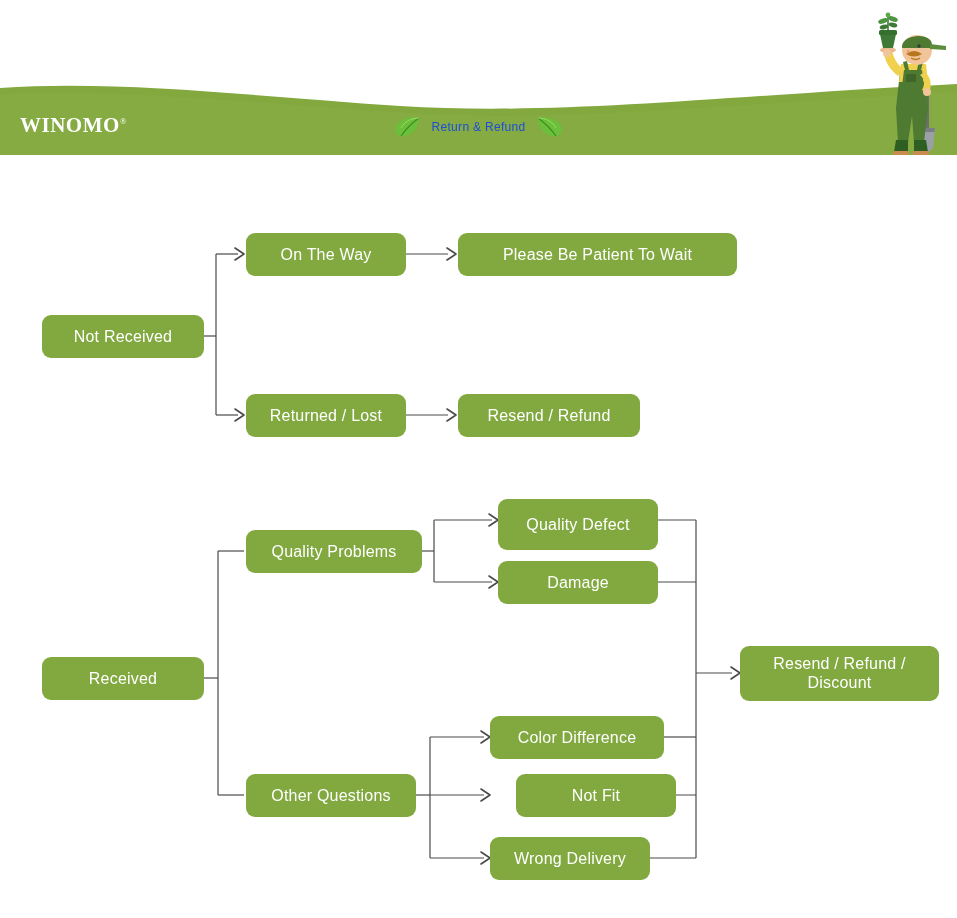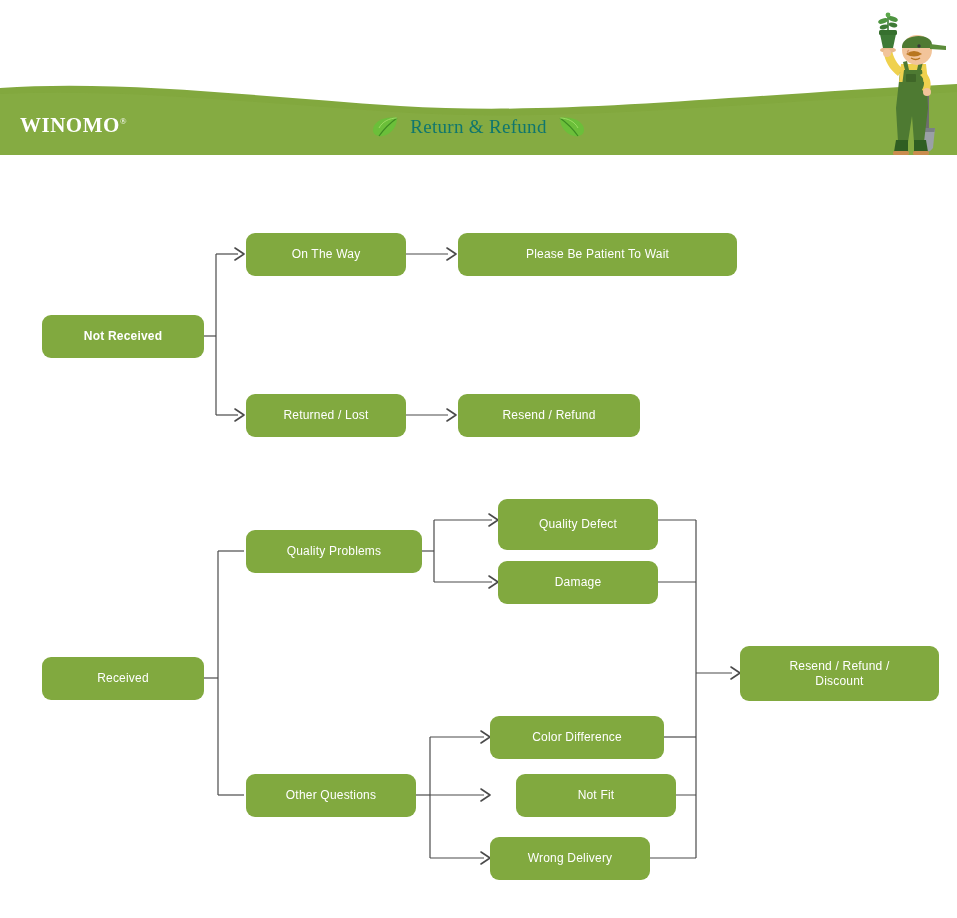--- a/index.html
+++ b/index.html
@@ -50,25 +50,24 @@
     left: 0;
     top: 115px;
     width: 957px;
     text-align: center;
     display: flex;
     align-items: center;
     justify-content: center;
     gap: 10px;
   }
   #banner-title {
-    color: #0f766e;
-    font-size: 19px;
+    color: #1d4ed8;
+    font-size: 12px;
     letter-spacing: 0.3px;
     white-space: nowrap;
-    font-family: Liberation Serif, serif;
   }
   .leaf-deco { display: block; }
 
   
   #flow {
     position: absolute;
     left: 0;
     top: 0;
     width: 957px;
     height: 918px;
@@ -83,21 +82,21 @@
   .node {
     position: absolute;
     background: #81A93F;
     border-radius: 9px;
     color: #ffffff;
     display: flex;
     align-items: center;
     justify-content: center;
     text-align: center;
     box-sizing: border-box;
-    font-size: 12px;
+    font-size: 16px;
     line-height: 1.12;
     padding: 0 10px;
     letter-spacing: 0.2px;
   }
   .node.n-multiline { line-height: 1.18; }
 </style>
 </head>
 <body>
 
 <div id="banner">
@@ -227,21 +226,21 @@
       <use href="#chev" x="456" y="415"></use>
       <use href="#chev" x="498" y="520"></use>
       <use href="#chev" x="498" y="582"></use>
       <use href="#chev" x="490" y="737"></use>
       <use href="#chev" x="490" y="795"></use>
       <use href="#chev" x="490" y="858"></use>
       <use href="#chev" x="740" y="673"></use>
     </g>
   </svg>
 
-  <div class="node" style="left:42px;  top:315px; width:162px; height:43px;font-weight:bold;">Not Received</div>
+  <div class="node" style="left:42px;  top:315px; width:162px; height:43px;">Not Received</div>
 
   <div class="node" style="left:246px; top:233px; width:160px; height:43px;">On The Way</div>
 
   <div class="node" style="left:458px; top:233px; width:279px; height:43px;">Please Be Patient To Wait</div>
 
   <div class="node" style="left:246px; top:394px; width:160px; height:43px;text-align:right;">Returned / Lost</div>
 
   <div class="node" style="left:458px; top:394px; width:182px; height:43px;">Resend / Refund</div>
 
   <div class="node" style="left:42px;  top:657px; width:162px; height:43px;">Received</div>

